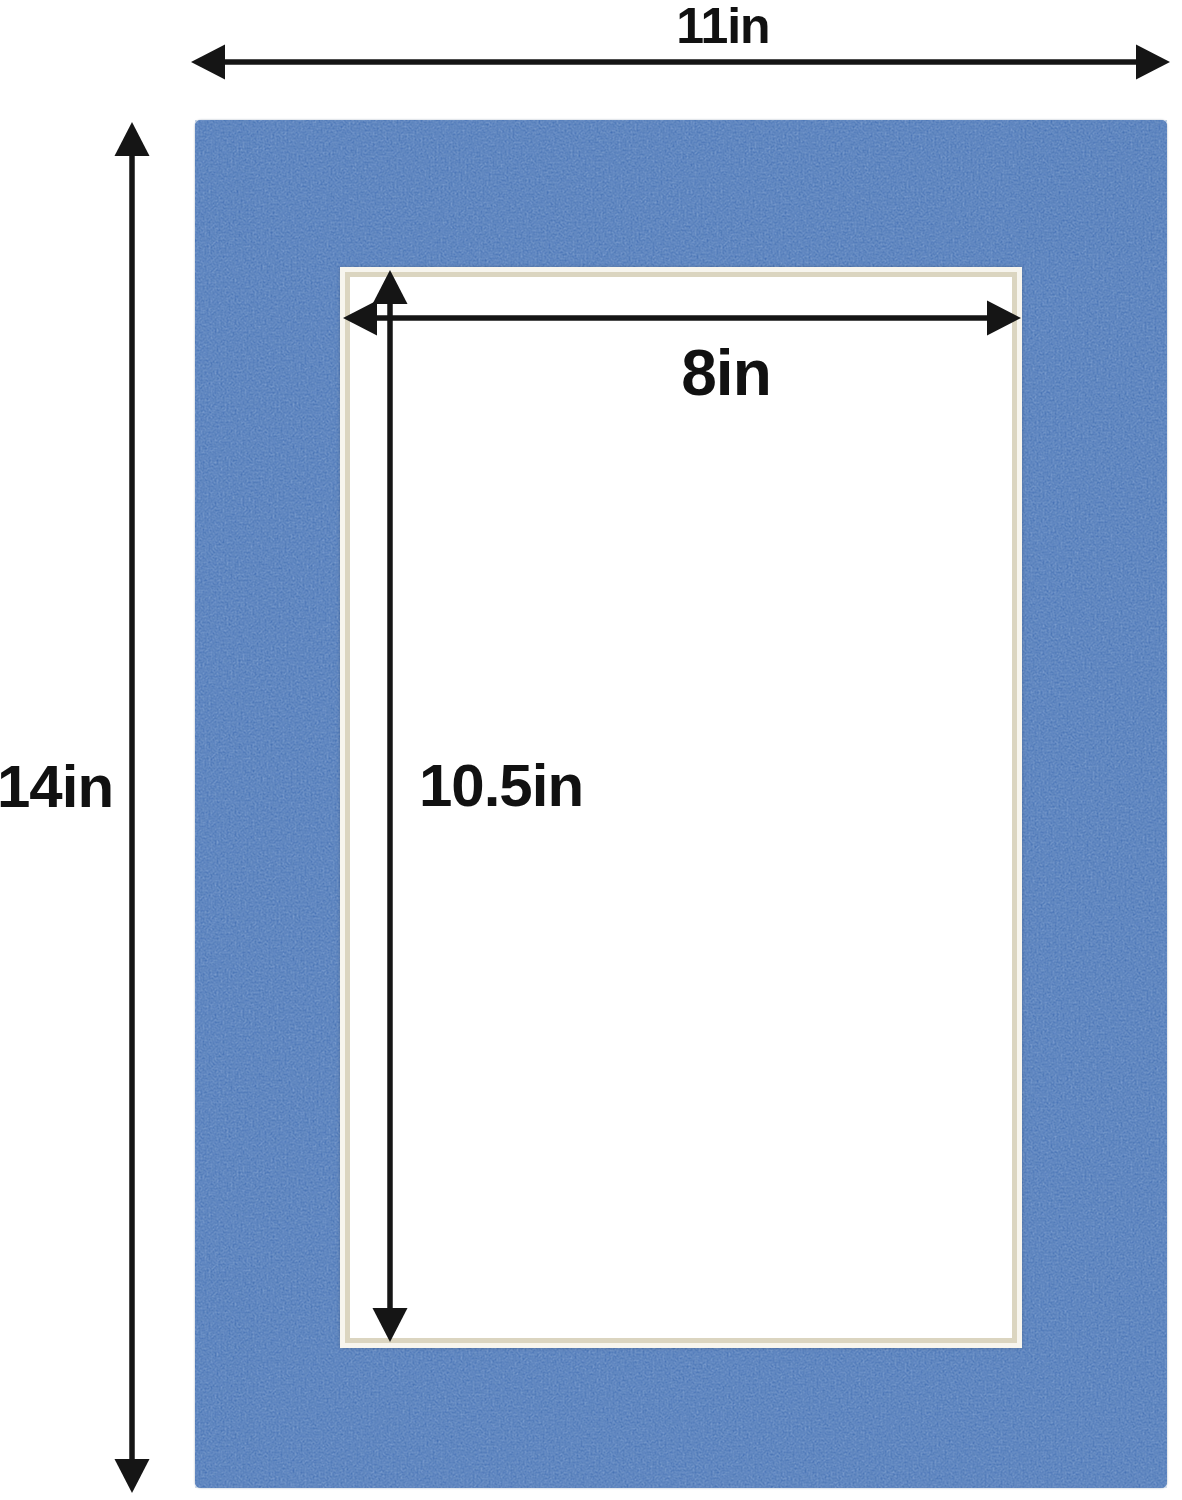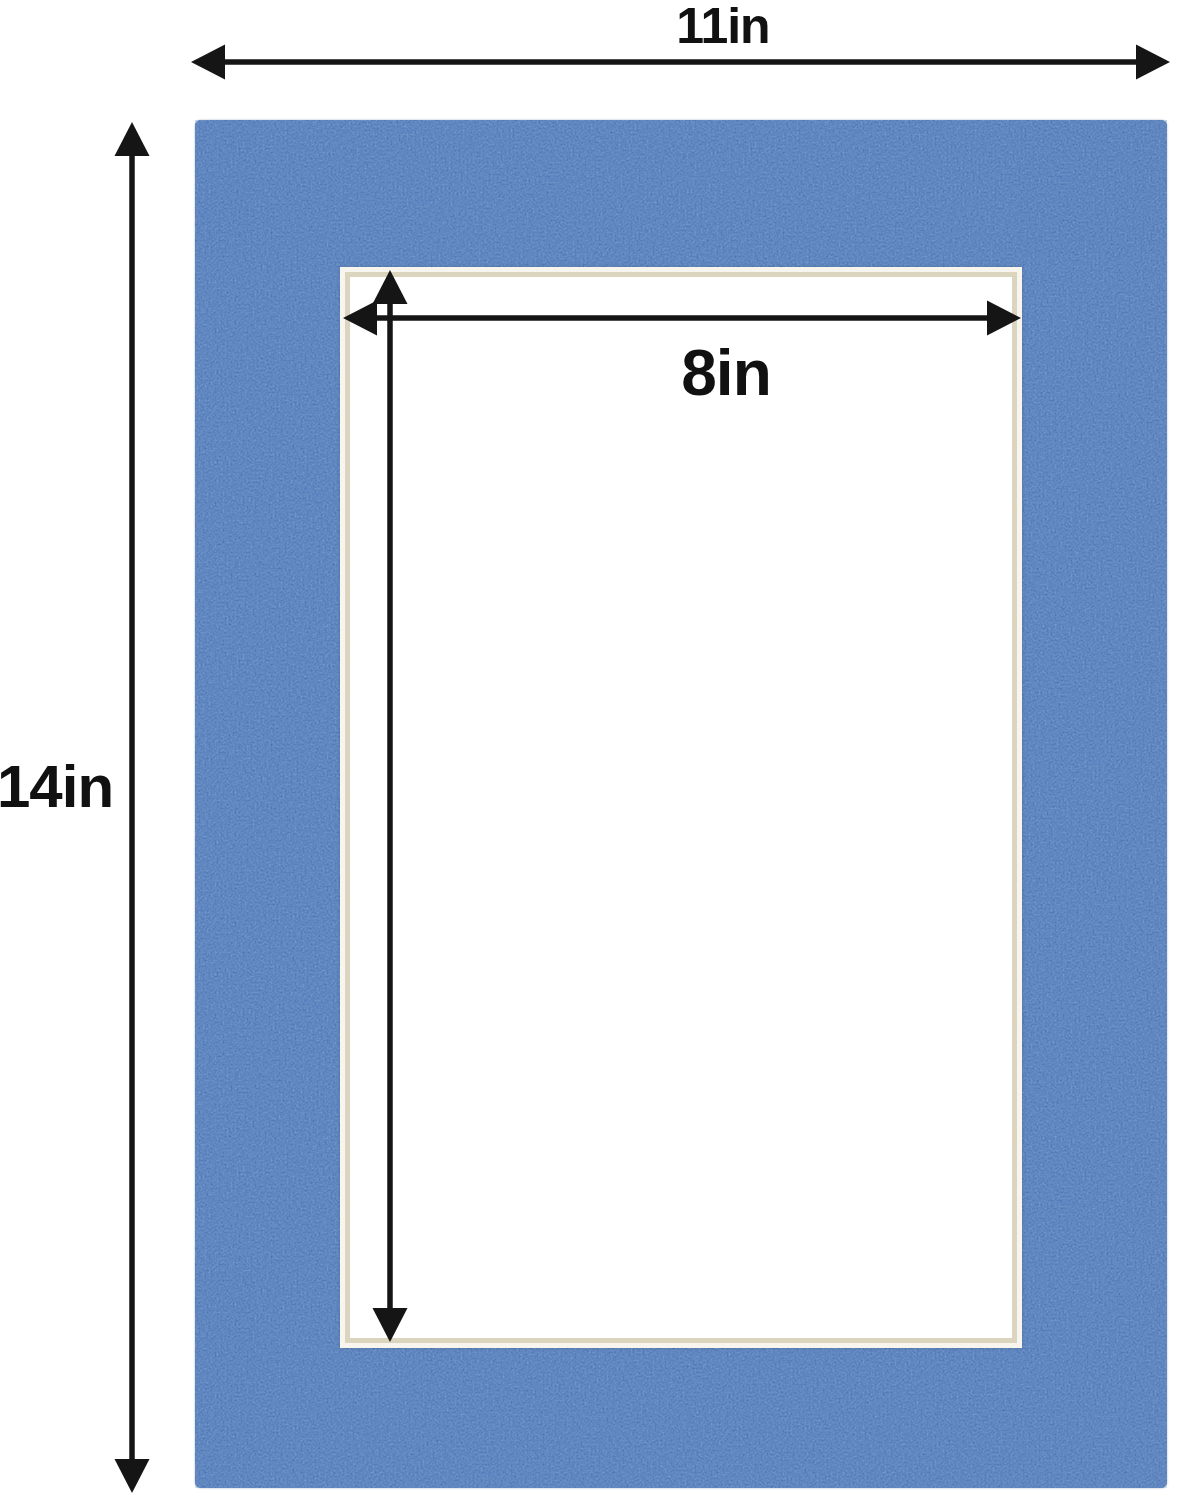--- a/index.html
+++ b/index.html
@@ -105,14 +105,15 @@
     <g>
       <line x1="390" y1="301" x2="390" y2="1311"></line>
       <polygon points="390,270 372.5,304 407.5,304"></polygon>
       <polygon points="390,1342 372.5,1308 407.5,1308"></polygon>
     </g>
   </svg>
 
   <div class="dim-label label-outer-width">11in</div>
   <div class="dim-label label-outer-height">14in</div>
   <div class="dim-label label-opening-width">8in</div>
+  <div class="dim-label label-opening-height">10.5in</div>
 
 </div>
 
 </body></html>

